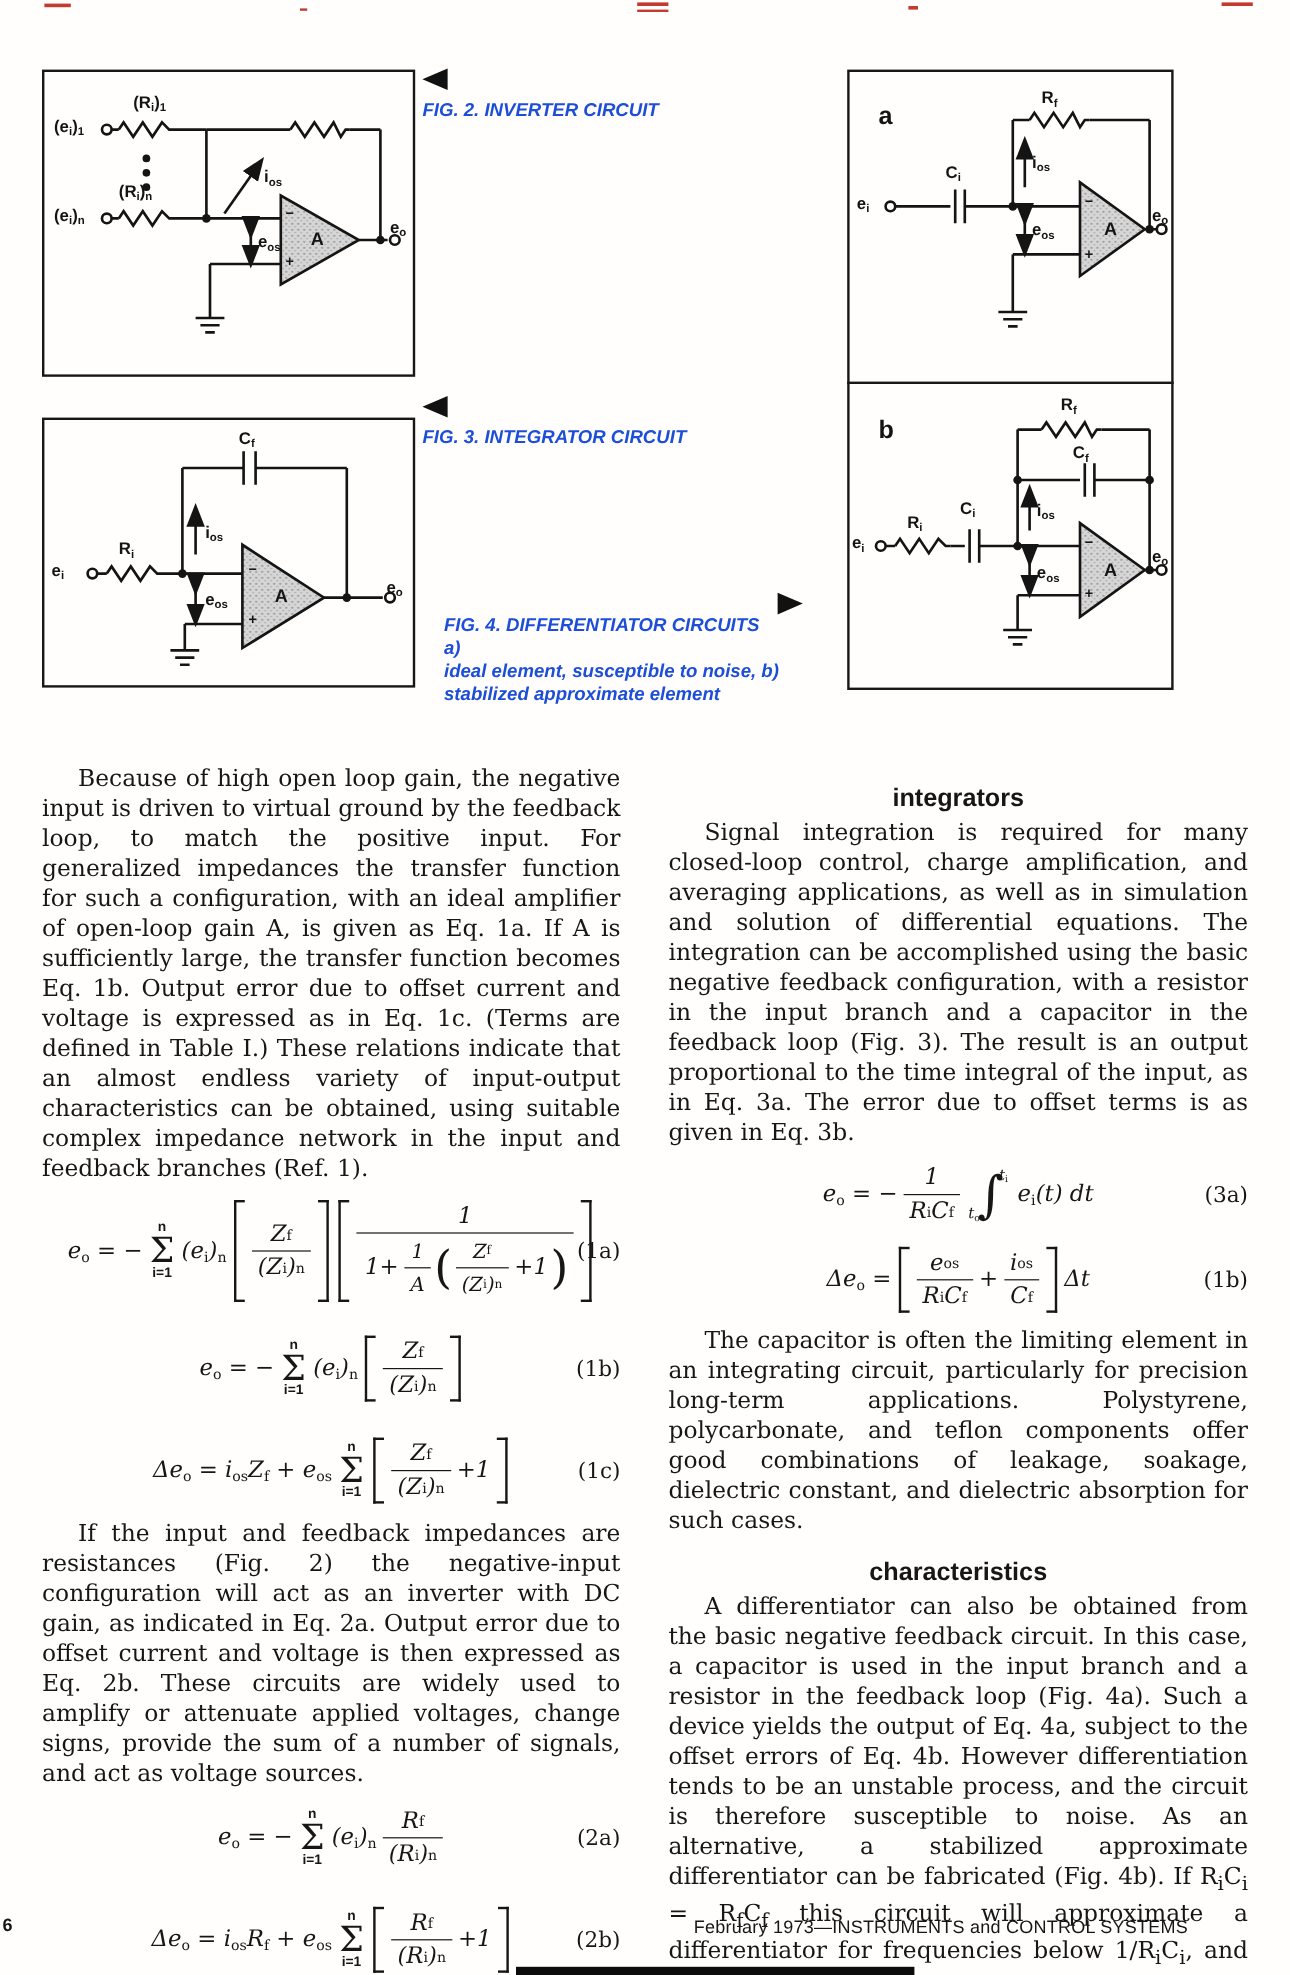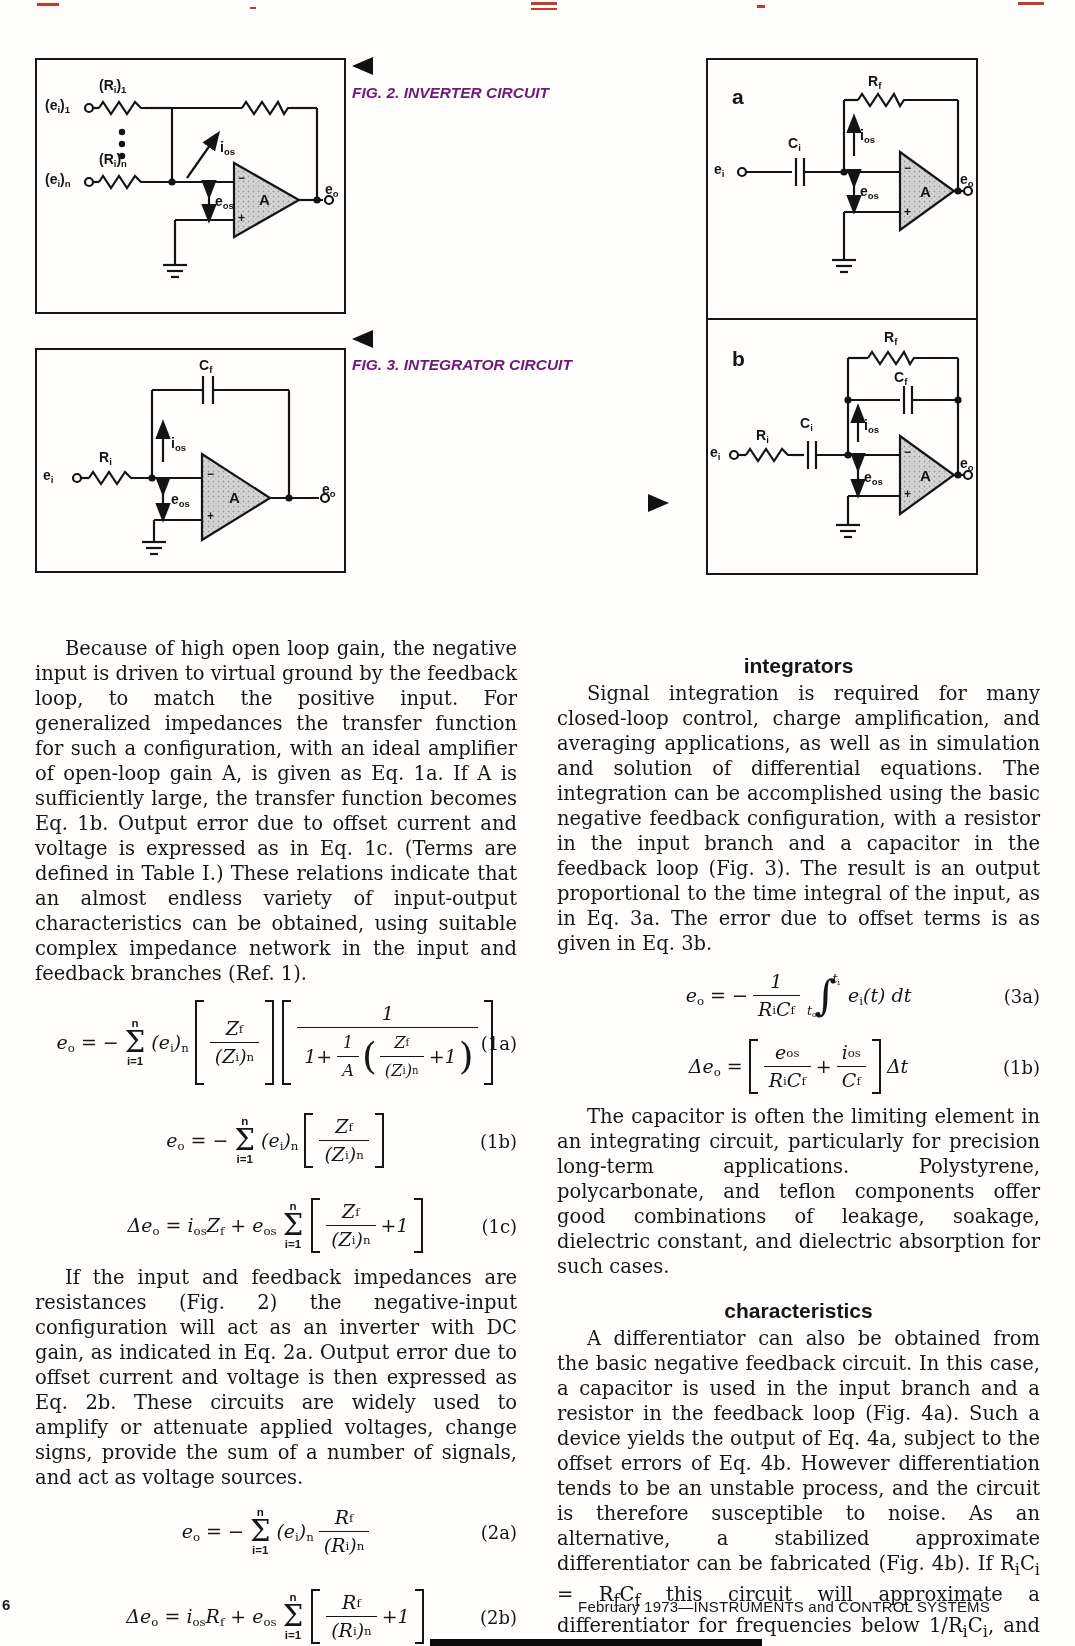--- a/index.html
+++ b/index.html
@@ -15,21 +15,21 @@
   .fig-box svg{position:absolute;left:0;top:0}
   .fig-lbl{position:absolute;font-family:"Liberation Sans",sans-serif;font-weight:bold;
            font-size:14px;line-height:1;color:#141414;white-space:nowrap}
   .fig-lbl sub{font-size:0.68em;vertical-align:-0.3em}
   .panel-letter{font-size:21px}
   .amp-letter{font-size:15px}
   .pm{font-size:12px}
 
   
   .fig-caption{position:absolute;font-family:"Liberation Sans",sans-serif;font-weight:bold;
-               font-style:italic;font-size:15.5px;line-height:19px;color:#701a75;white-space:nowrap}
+               font-style:italic;font-size:15.5px;line-height:19px;color:#1d4ed8;white-space:nowrap}
   .cap-multi{white-space:normal}
   .tri{position:absolute;width:0;height:0}
   .tri-left{border-top:9px solid transparent;border-bottom:9px solid transparent;border-right:21px solid #111}
   .tri-right{border-top:9px solid transparent;border-bottom:9px solid transparent;border-left:21px solid #111}
 
   
   .body-cols{position:absolute;left:35px;top:636px;width:1005px;display:flex;gap:40px}
   .col{width:482px;font-size:19.5px;line-height:25px;text-align:justify}
   .para{margin:0;text-indent:30px}
   .sec-heading{font-family:"Liberation Sans",sans-serif;font-weight:bold;font-size:21px;
@@ -135,21 +135,21 @@
       </g>
       <g fill="#141414" stroke="none">
         <circle cx="135" cy="122" r="3.6"></circle>
         <circle cx="280" cy="140" r="3.6"></circle>
         <circle cx="85" cy="72" r="3.2"></circle>
         <circle cx="85" cy="84" r="3.2"></circle>
         <circle cx="85" cy="96" r="3.2"></circle>
       </g>
     </svg>
     <span class="fig-lbl" style="left:8px;top:38px">(e<sub>i</sub>)<sub>1</sub></span>
-    <span class="fig-lbl" style="left:62px;top:18px">(R<sub>i</sub>)<sub>1</sub></span>
+    <span class="fig-lbl" style="left:74px;top:18px">(R<sub>i</sub>)<sub>1</sub></span>
     <span class="fig-lbl" style="left:8px;top:112px">(e<sub>i</sub>)<sub>n</sub></span>
     <span class="fig-lbl" style="left:62px;top:92px">(R<sub>i</sub>)<sub>n</sub></span>
     <span class="fig-lbl" style="left:183px;top:80px">i<sub>os</sub></span>
     <span class="fig-lbl" style="left:178px;top:134px">e<sub>os</sub></span>
     <span class="fig-lbl amp-letter" style="left:222px;top:132px">A</span>
     <span class="fig-lbl pm" style="left:201px;top:112px">−</span>
     <span class="fig-lbl pm" style="left:201px;top:152px">+</span>
     <span class="fig-lbl" style="left:288px;top:122px">e<sub>o</sub></span>
   </div>
   <div class="tri tri-left" style="left:352px;top:57px"></div>
@@ -331,20 +331,25 @@
     <span class="fig-lbl" style="left:176px;top:270px">R<sub>f</sub></span>
     <span class="fig-lbl" style="left:186px;top:310px">C<sub>f</sub></span>
     <span class="fig-lbl" style="left:156px;top:358px">i<sub>os</sub></span>
     <span class="fig-lbl" style="left:156px;top:410px">e<sub>os</sub></span>
     <span class="fig-lbl amp-letter" style="left:212px;top:408px">A</span>
     <span class="fig-lbl pm" style="left:196px;top:386px">−</span>
     <span class="fig-lbl pm" style="left:196px;top:428px">+</span>
     <span class="fig-lbl" style="left:252px;top:396px">e<sub>o</sub></span>
   </div>
   <div class="tri tri-right" style="left:648px;top:494px"></div>
+  <div class="fig-caption cap-multi" style="left:370px;top:512px;width:280px">
+    <span>FIG. 4. DIFFERENTIATOR CIRCUITS a)</span><br>
+    <span>ideal element, susceptible to noise, b)</span><br>
+    <span>stabilized approximate element</span>
+  </div>
 
   <div class="body-cols">
 
     <div class="col">
       <p class="para">Because of high open loop gain, the negative input is driven to virtual ground by the feedback loop, to match the positive input. For generalized impedances the transfer function for such a configuration, with an ideal amplifier of open-loop gain A, is given as Eq. 1a. If A is sufficiently large, the transfer function becomes Eq. 1b. Output error due to offset current and voltage is expressed as in Eq. 1c. (Terms are defined in Table I.) These relations indicate that an almost endless variety of input-output characteristics can be obtained, using suitable complex impedance network in the input and feedback branches (Ref. 1).</p>
 
       <div class="equation" id="eq1a">
         <div class="eq-body">
           <span class="mt">e<sub>o</sub> = −</span>
           <span class="sum">

